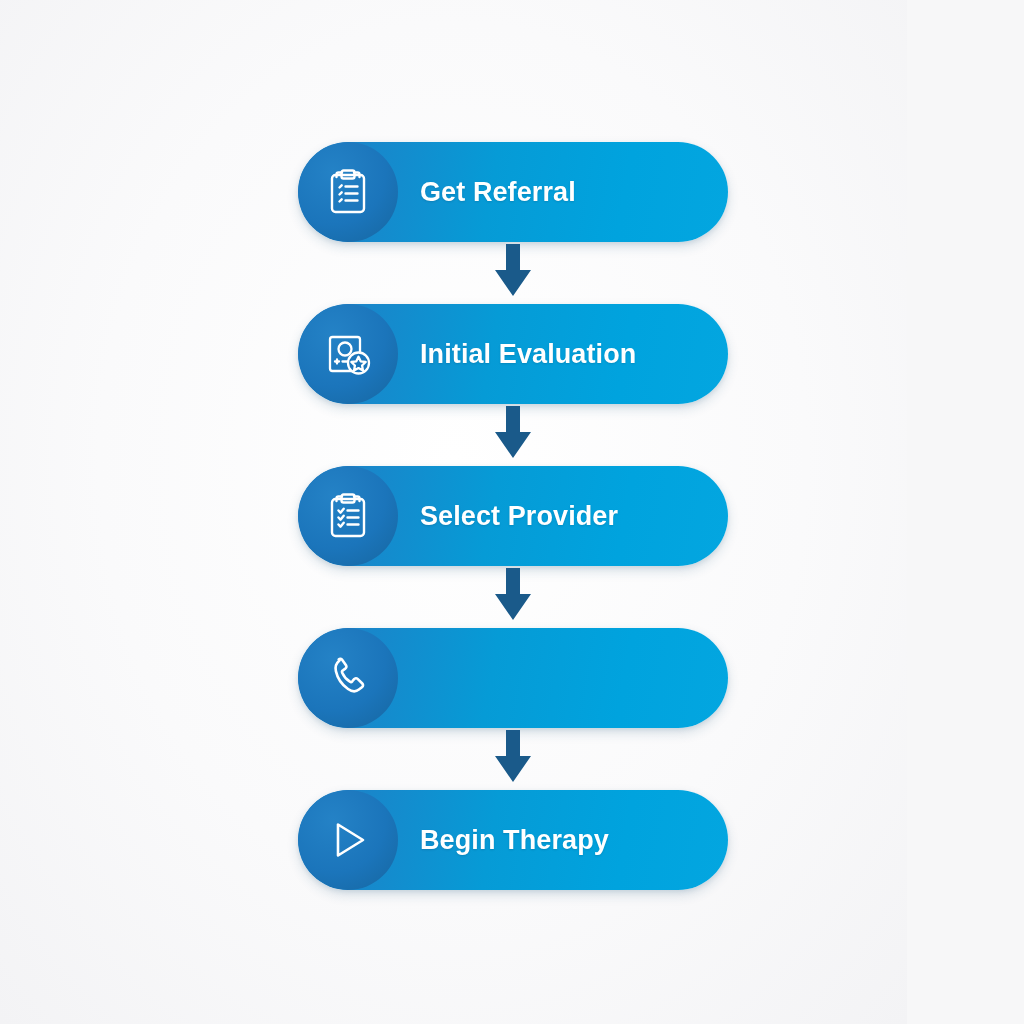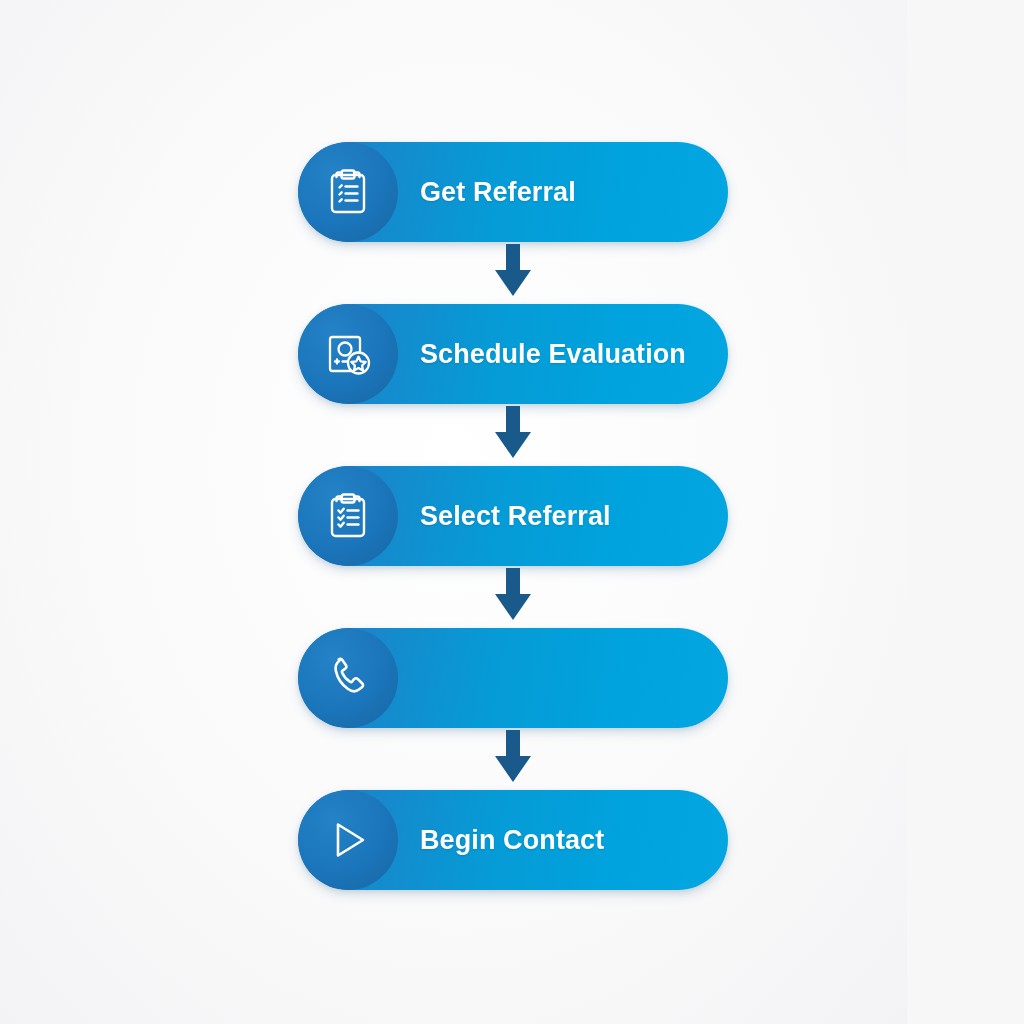--- a/index.html
+++ b/index.html
@@ -107,41 +107,41 @@
       <div class="step-icon-circle">
         <svg width="52" height="52" viewBox="0 0 52 52" fill="none" stroke="#ffffff" stroke-width="2.3" stroke-linecap="round" stroke-linejoin="round">
           <rect x="8" y="9" width="30" height="34" rx="2.5"></rect>
           <circle cx="23" cy="21" r="6.5"></circle>
           <path d="M13 33.5h4M15 31.5v4"></path>
           <path d="M20.5 33.5h5"></path>
           <circle cx="36.5" cy="35" r="10.5" fill="#1b75bb"></circle>
           <path d="M36.5 28.8l2.2 4.5 5 .7-3.6 3.5.85 4.95-4.45-2.35-4.45 2.35.85-4.95-3.6-3.5 5-.7z"></path>
         </svg>
       </div>
-      <div class="step-label">Schedule Evaluation</div>
+      <div class="step-label">Initial Evaluation</div>
     </div>
 
     <div class="connector">
       <svg width="62" height="58" viewBox="0 0 62 58">
         <path d="M24 0 h14 v26 h11 L31 52 L13 26 h11 Z" fill="#1a5a8a"></path>
       </svg>
     </div>
 
     <div class="step">
       <div class="step-icon-circle">
         <svg width="52" height="52" viewBox="0 0 52 52" fill="none" stroke="#ffffff" stroke-width="2.4" stroke-linecap="round" stroke-linejoin="round">
           <rect x="10" y="9" width="32" height="37" rx="3.5"></rect>
           <rect x="19.5" y="4.5" width="13" height="8" rx="2"></rect>
           <path d="M20 6.5h-3.5a2 2 0 0 0-2 2V11"></path>
           <path d="M32 6.5h3.5a2 2 0 0 1 2 2V11"></path>
           <path d="M16.5 20.5l2 2.2 3.2-4M16.5 27.5l2 2.2 3.2-4M16.5 34.5l2 2.2 3.2-4"></path>
           <path d="M25.5 20.5h11M25.5 27.5h11M25.5 34.5h11"></path>
         </svg>
       </div>
-      <div class="step-label">Select Referral</div>
+      <div class="step-label">Select Provider</div>
     </div>
 
     <div class="connector">
       <svg width="62" height="58" viewBox="0 0 62 58">
         <path d="M24 0 h14 v26 h11 L31 52 L13 26 h11 Z" fill="#1a5a8a"></path>
       </svg>
     </div>
 
     <div class="step">
       <div class="step-icon-circle">
@@ -156,17 +156,17 @@
         <path d="M24 0 h14 v26 h11 L31 52 L13 26 h11 Z" fill="#1a5a8a"></path>
       </svg>
     </div>
 
     <div class="step">
       <div class="step-icon-circle">
         <svg width="52" height="52" viewBox="0 0 52 52" fill="none" stroke="#ffffff" stroke-width="2.6" stroke-linecap="round" stroke-linejoin="round">
           <path d="M16 10.5v31l25-15.5z"></path>
         </svg>
       </div>
-      <div class="step-label">Begin Contact</div>
+      <div class="step-label">Begin Therapy</div>
     </div>
 
   </div>
 </div>
 
 </body></html>

